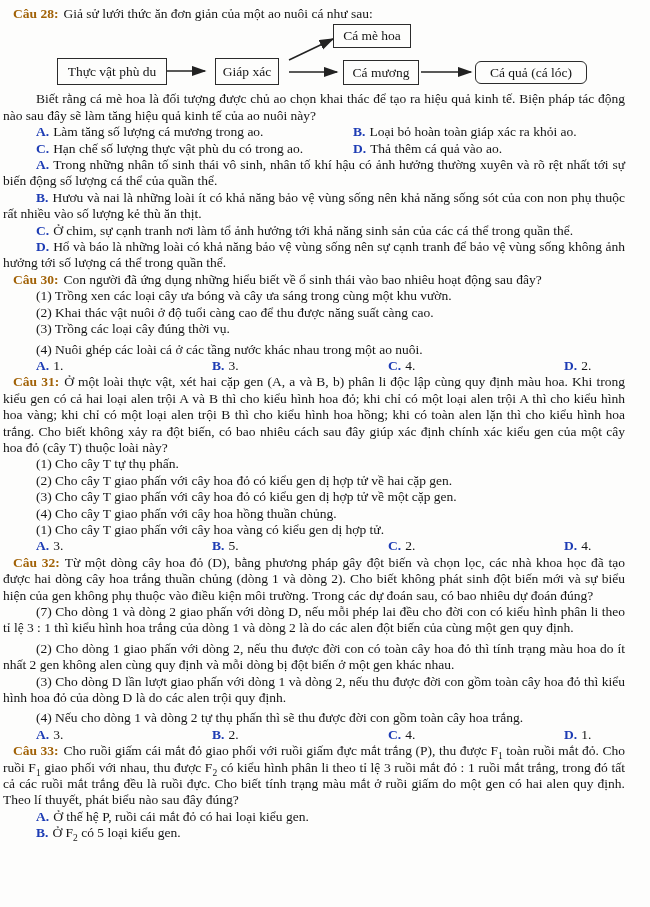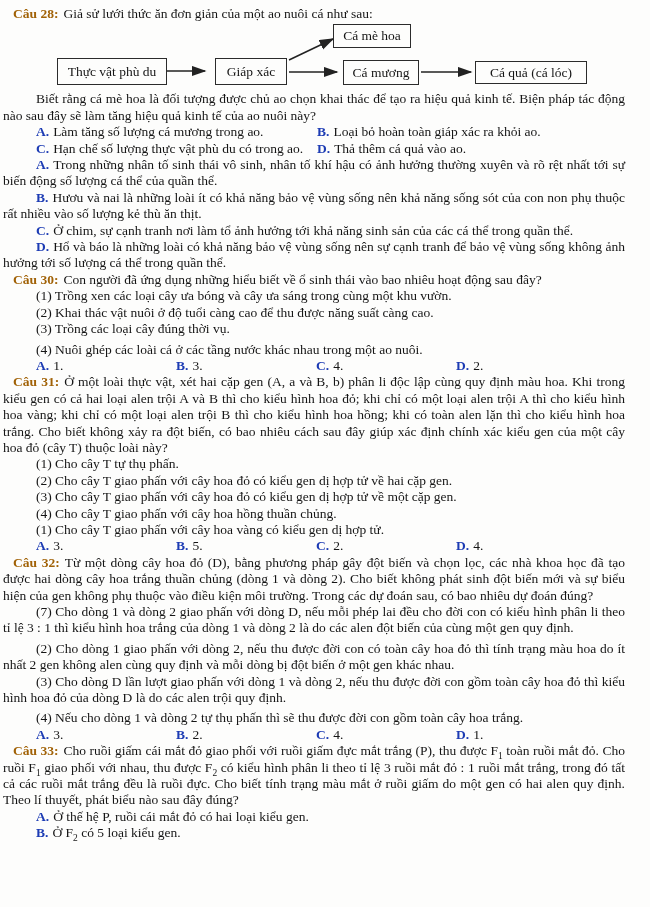--- a/index.html
+++ b/index.html
@@ -18,21 +18,21 @@
   }
   p{margin:0;text-align:justify;}
   .qlabel{color:#a16207;font-weight:bold;margin-right:5px;}
   .qletter{color:#1d3cb4;font-weight:bold;margin-right:4px;}
   .qhead{text-indent:10px;}
   .ind{text-indent:33px;}
   .item{text-indent:33px;}
   .optp{text-indent:33px;}
   .gap{margin-top:4px;}
   .boldword{font-weight:bold;}
-  .opts{display:flex;padding-left:33px;text-align:left;}
+  .opts{display:flex;padding-left:33px;text-align:left;gap:36px;}
   .opts .opt{flex:0 0 auto;}
   .opts4 .opt{width:140px;}
   .opts2 .opt{width:281px;}
   .opts .opt:last-child{width:auto;}
   sub{font-size:9.5px;line-height:0;}
   
   .diagram{position:relative;height:69px;width:622px;}
   .dbox{
     position:absolute;
     box-sizing:border-box;
@@ -62,27 +62,27 @@
       <line x1="286" y1="38" x2="330" y2="17" stroke="#222" stroke-width="1.5" marker-end="url(#ah)"></line>
       <line x1="286" y1="50" x2="334" y2="50" stroke="#222" stroke-width="1.5" marker-end="url(#ah)"></line>
       <line x1="418" y1="50" x2="468" y2="50" stroke="#222" stroke-width="1.5" marker-end="url(#ah)"></line>
     </svg>
     <div class="dbox" style="left:330px;top:2px;width:78px;height:24px;">
         <span>Cá mè hoa</span>
       </div>
     <div class="dbox" style="left:54px;top:36px;width:110px;height:27px;">
         <span>Thực vật phù du</span>
       </div>
-    <div class="dbox" style="left:212px;top:36px;width:72px;height:27px;">
+    <div class="dbox" style="left:212px;top:36px;width:64px;height:27px;">
         <span>Giáp xác</span>
       </div>
     <div class="dbox" style="left:340px;top:38px;width:76px;height:25px;">
         <span>Cá mương</span>
       </div>
-    <div class="dbox" style="left:472px;top:39px;width:112px;height:23px;">
+    <div class="dbox" style="left:472px;top:39px;width:112px;height:23px;border-radius:6px;">
         <span>Cá quả (cá lóc)</span>
       </div>
   </div>
 
   <p class="ind">Biết rằng cá mè hoa là đối tượng được chủ ao chọn khai thác để tạo ra hiệu quả kinh tế. Biện pháp tác động nào sau đây sẽ làm tăng hiệu quả kinh tế của ao nuôi này?</p>
   <div class="opts opts2">
     <span class="opt"><span class="qletter">A.</span><span>Làm tăng số lượng cá mương trong ao.</span></span>
     <span class="opt"><span class="qletter">B.</span><span>Loại bỏ hoàn toàn giáp xác ra khỏi ao.</span></span>
   </div>
   <div class="opts opts2">

